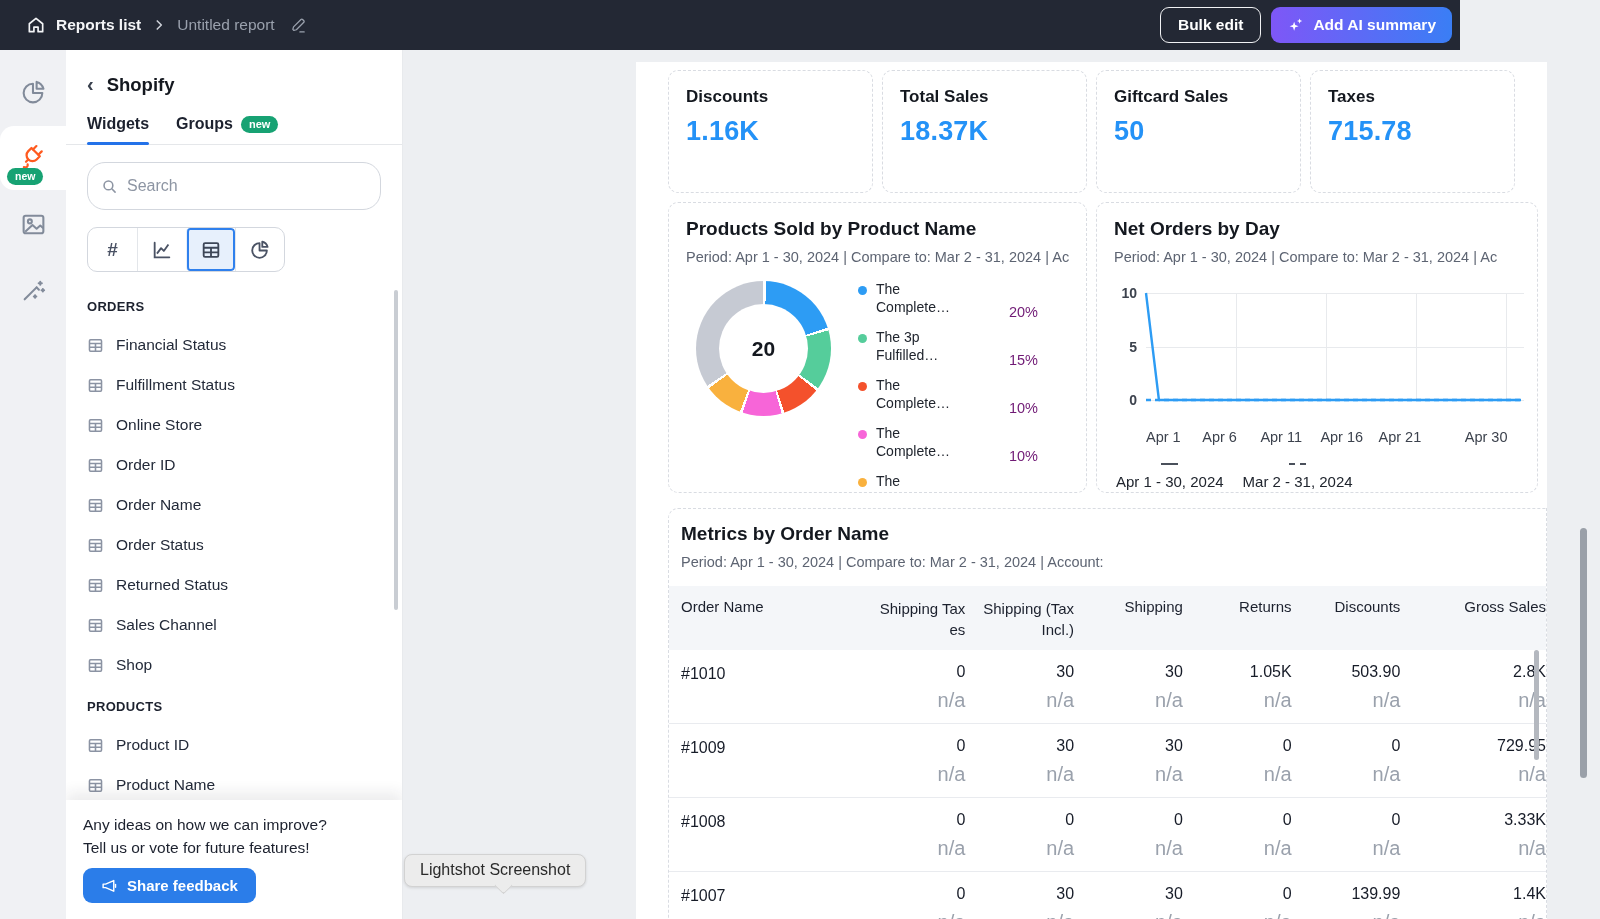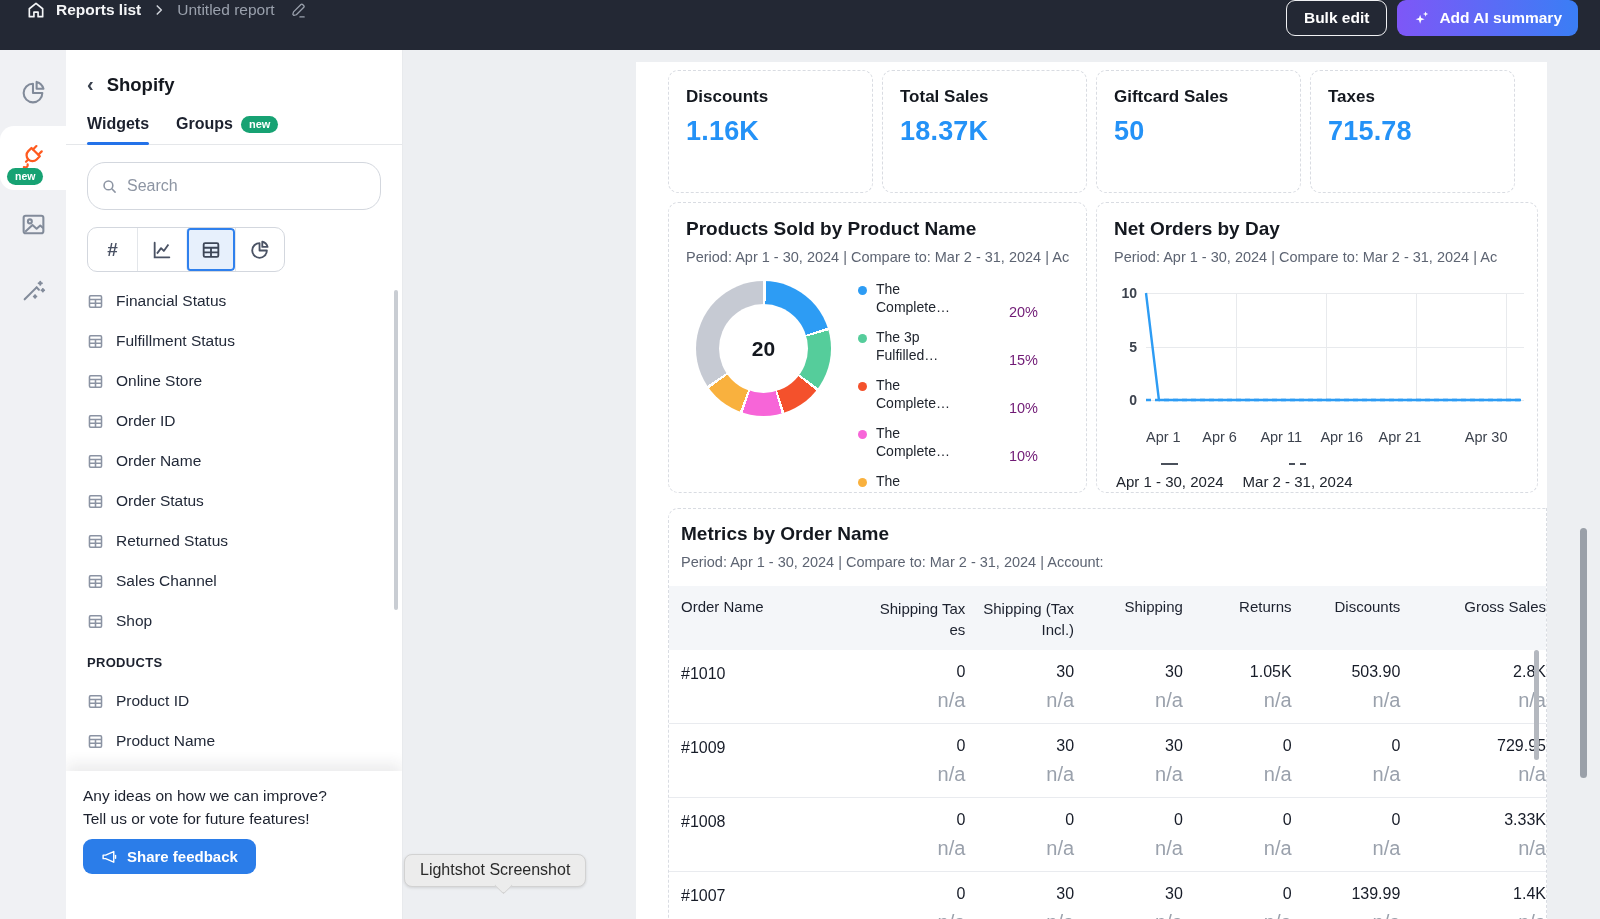--- a/index.html
+++ b/index.html
@@ -5,22 +5,22 @@
   * { margin:0; padding:0; box-sizing:border-box; }
   html,body { width:1600px; height:919px; overflow:hidden; }
   body { font-family:"Liberation Sans","DejaVu Sans",sans-serif; background:#edeff2; position:relative; color:#1c212e; }
   :root{
     --topbar-bg:#232834; --accent:#2492f7; --green:#17a273; --orange:#ff5a1f;
     --ai-start:#7e57f7; --ai-end:#3a7ef5; --fb-blue:#2b7de9;
   }
   svg { display:block; }
 
   
-  .topbar { position:absolute; top:0; left:0; width:1600px; height:50px; background:var(--topbar-bg);
-            display:flex; align-items:flex-start; padding:0 22px 0 26px; color:#fff; z-index:50; }
+  .topbar { position:absolute; top:0; left:0; width:1460px; height:50px; background:var(--topbar-bg);
+            display:flex; align-items:center; padding:0 8px 0 26px; color:#fff; z-index:50; }
   .crumbs { display:flex; align-items:center; gap:11px; }
   .crumb-home { display:flex; align-items:center; gap:10px; font-size:15.5px; font-weight:700; color:#f4f5f7; cursor:pointer; }
   .crumb-sep { color:#9aa1ad; display:flex; }
   .crumb-current { font-size:15.5px; color:#9aa1ad; }
   .pencil { color:#9aa1ad; margin-left:4px; cursor:pointer; }
   .topbar-right { margin-left:auto; display:flex; gap:10px; align-items:center; }
   .btn-bulk { background:transparent; border:1.5px solid #f0f1f3; color:#fff; font-size:15.5px; font-weight:700;
               border-radius:9px; padding:8px 17px; font-family:inherit; cursor:pointer; }
   .btn-ai { border:none; color:#fff; font-size:15.5px; font-weight:700; border-radius:9px; padding:9px 16px;
             background:linear-gradient(90deg,var(--ai-start),var(--ai-end)); display:flex; align-items:center; gap:8px;
@@ -53,21 +53,21 @@
   .seg { width:49px; height:43px; display:flex; align-items:center; justify-content:center; color:#4a5264; cursor:pointer;
          border-left:1px solid #e3e6ea; }
   .seg:first-child { border-left:none; border-radius:9px 0 0 9px; }
   .seg:last-child { border-radius:0 9px 9px 0; }
   .seg.active { background:#e7f0fc; box-shadow:inset 0 0 0 2px #2f80ed; border-radius:4px; border-left-color:transparent; color:#3d4657; }
   .seg-hash { font-size:19px; font-weight:700; }
   .section-label { padding:23px 21px 2px; font-size:13px; font-weight:700; color:#1c212e; letter-spacing:.3px; }
   .item { display:flex; align-items:center; gap:12px; padding:0 21px; height:40px; font-size:15.5px; color:#232a39; cursor:pointer; }
   .item .tbl-ic { color:#8b93a3; flex:none; }
   .sb-scroll { position:absolute; right:4px; top:240px; width:4px; height:320px; background:#c9cdd3; border-radius:2px; cursor:pointer; }
-  .feedback { position:absolute; left:0; right:0; bottom:0; height:148px; background:#fff; padding:13px 17px 0;
+  .feedback { position:absolute; left:0; right:0; bottom:0; height:119px; background:#fff; padding:13px 17px 0;
               box-shadow:0 -7px 14px rgba(30,35,45,.09); }
   .feedback p { font-size:15.5px; color:#1c212e; line-height:23px; }
   .btn-feedback { margin-top:9px; border:none; background:var(--fb-blue); color:#fff; font-size:15px; font-weight:700;
                   border-radius:9px; padding:9px 18px; display:flex; align-items:center; gap:9px; font-family:inherit; cursor:pointer; }
 
   
   .canvas { position:absolute; top:50px; left:403px; right:0; bottom:0; background:#edeff2; }
   .page { position:absolute; left:233px; top:12px; width:911px; height:857px; background:#fff; overflow:hidden; }
   .kpi-row { display:flex; gap:9px; margin:8px 0 0 32px; }
   .kpi { width:205px; height:123px; border:1px dashed #d9dce2; border-radius:10px; padding:16px 17px; background:#fff; cursor:pointer; }
@@ -261,20 +261,21 @@
     <div class="seg">
       <span>
         <svg width="22" height="22" viewBox="0 0 24 24" fill="none" stroke="currentColor" stroke-width="2" stroke-linejoin="round">
             <path d="M11.5 4.5a8 8 0 1 0 8 8h-8z"></path>
             <path d="M14.5 2.8a8.2 8.2 0 0 1 5.8 5.8h-5.8z"></path>
           </svg>
       </span>
     </div>
   </div>
 
+  <div class="section-label" style="margin-top:4px;">ORDERS</div>
   <div style="margin-top:9px;">
     <div class="item">
         <span class="tbl-ic">
           <svg width="17" height="17" viewBox="0 0 24 24" fill="none" stroke="currentColor" stroke-width="2.2" stroke-linejoin="round">
             <rect x="3.5" y="4" width="17" height="16" rx="1.5"></rect>
             <path d="M3.5 9.3h17M3.5 14.6h17M12 9.3V20"></path>
           </svg>
         </span>
         <span>Financial Status</span>
       </div>

